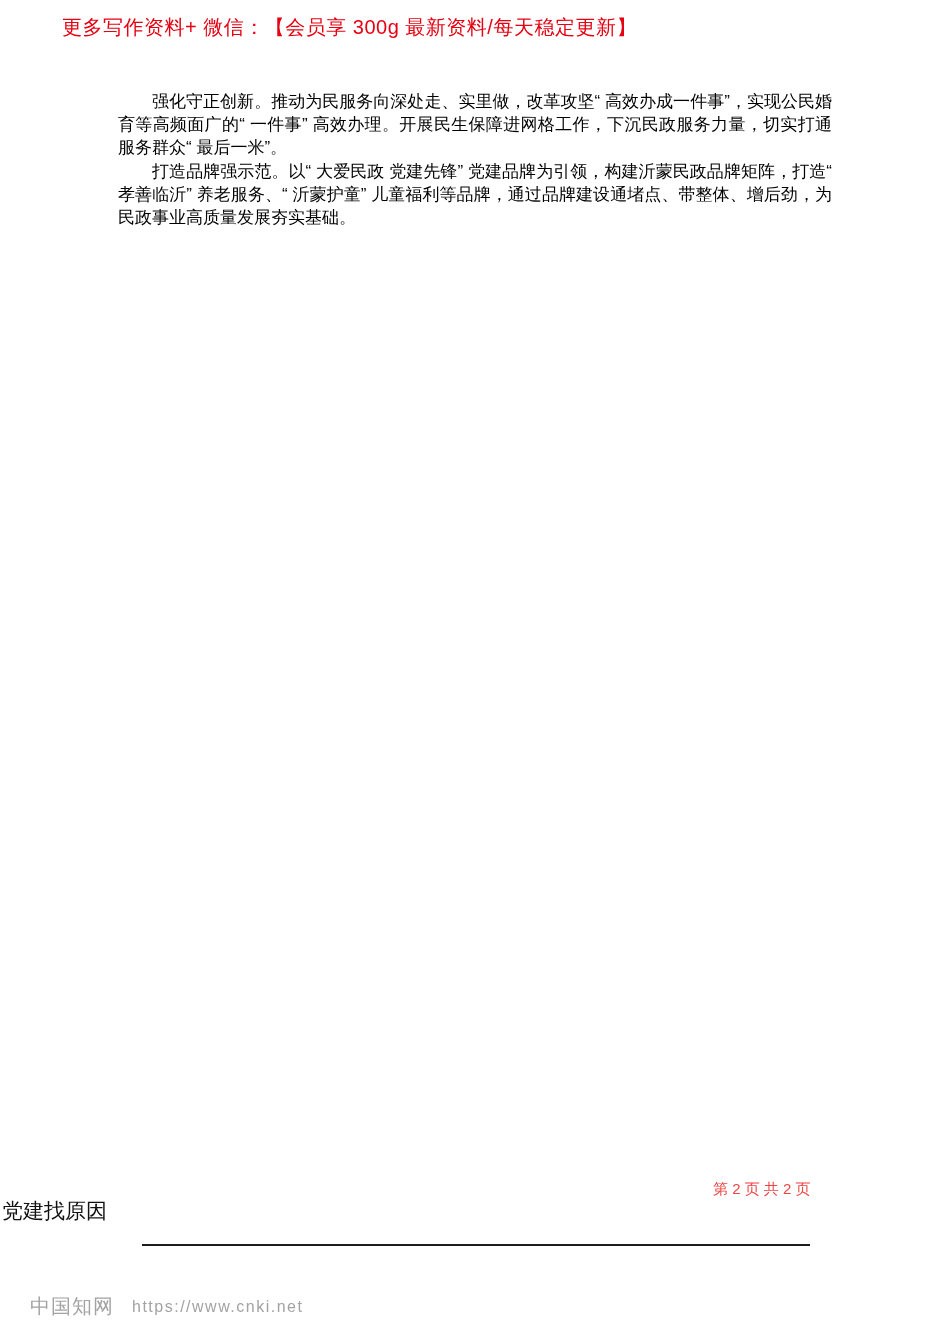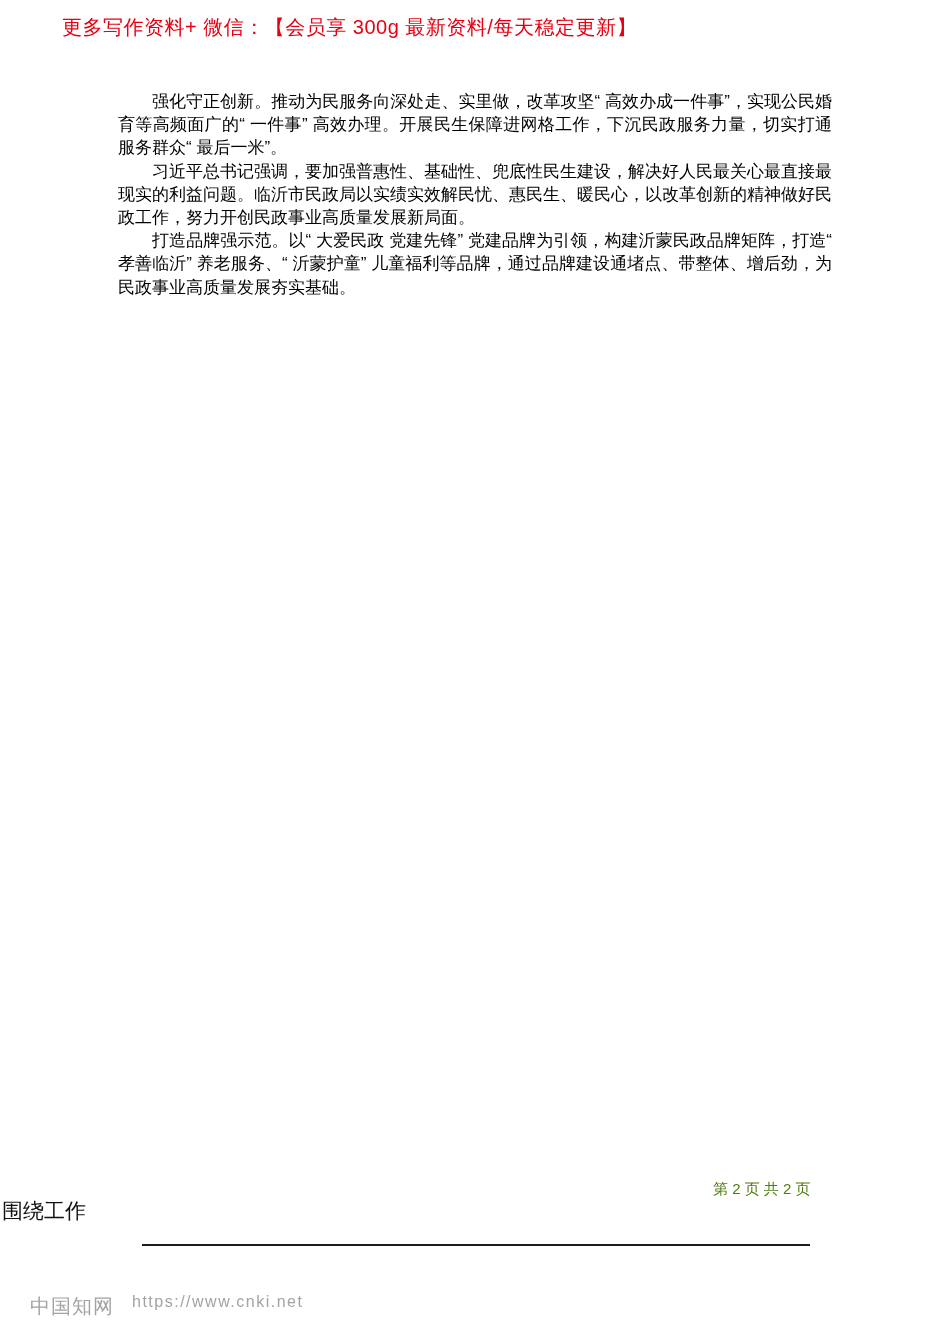--- a/index.html
+++ b/index.html
@@ -38,21 +38,21 @@
     margin: 0;
     text-indent: 2em;
     text-align: justify;
     text-justify: inter-ideograph;
   }
   .page-number {
     position: absolute;
     left: 713px;
     top: 1180px;
     font-size: 15px;
-    color: #4d7c0f;
+    color: #ef4444;
     white-space: nowrap;
   }
   .library-brand {
     position: absolute;
     left: 2px;
     top: 1197px;
     font-size: 21px;
     color: #111111;
     white-space: nowrap;
   }
@@ -62,21 +62,21 @@
     top: 1244px;
     width: 668px;
     height: 2px;
     background: #1c1c1c;
   }
   .watermark {
     position: absolute;
     left: 30px;
     top: 1293px;
     display: flex;
-    align-items: flex-start;
+    align-items: center;
     gap: 18px;
     color: #a3a3a3;
   }
   .watermark .site-name {
     font-family: "Liberation Serif", serif;
     font-size: 20px;
     letter-spacing: 1px;
   }
   .watermark .site-url {
     font-family: Liberation Sans, sans-serif;
@@ -86,27 +86,26 @@
 </style>
 </head>
 <body>
 
 <div class="page">
 
   <div class="promo-header">更多写作资料+ 微信：【会员享 300g 最新资料/每天稳定更新】</div>
 
   <div class="doc-body">
     <p>强化守正创新。推动为民服务向深处走、实里做，改革攻坚“ 高效办成一件事”，实现公民婚育等高频面广的“ 一件事” 高效办理。开展民生保障进网格工作，下沉民政服务力量，切实打通服务群众“ 最后一米”。</p>
-    <p>习近平总书记强调，要加强普惠性、基础性、兜底性民生建设，解决好人民最关心最直接最现实的利益问题。临沂市民政局以实绩实效解民忧、惠民生、暖民心，以改革创新的精神做好民政工作，努力开创民政事业高质量发展新局面。</p>
     <p>打造品牌强示范。以“ 大爱民政 党建先锋” 党建品牌为引领，构建沂蒙民政品牌矩阵，打造“ 孝善临沂” 养老服务、“ 沂蒙护童” 儿童福利等品牌，通过品牌建设通堵点、带整体、增后劲，为民政事业高质量发展夯实基础。</p>
   </div>
 
   <div class="page-number">第 2 页 共 2 页</div>
 
-  <div class="library-brand">围绕工作</div>
+  <div class="library-brand">党建找原因</div>
 
   <div class="footer-divider"></div>
 
   <div class="watermark">
     <span class="site-name">中国知网</span>
     <span class="site-url">https://www.cnki.net</span>
   </div>
 
 </div>
 

